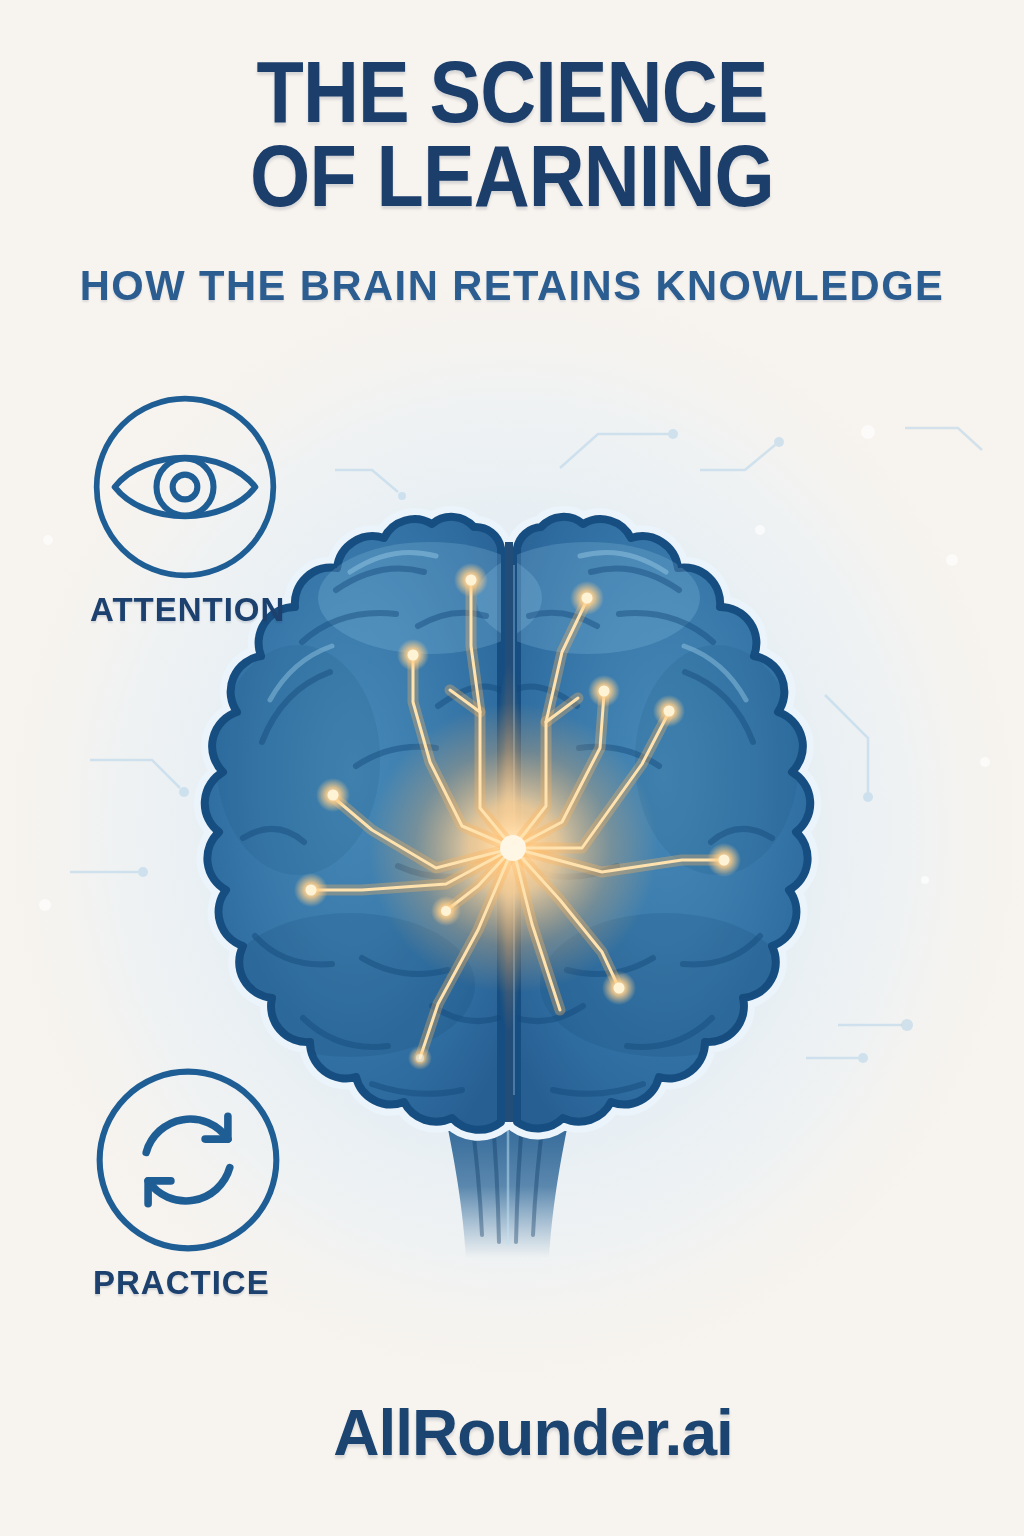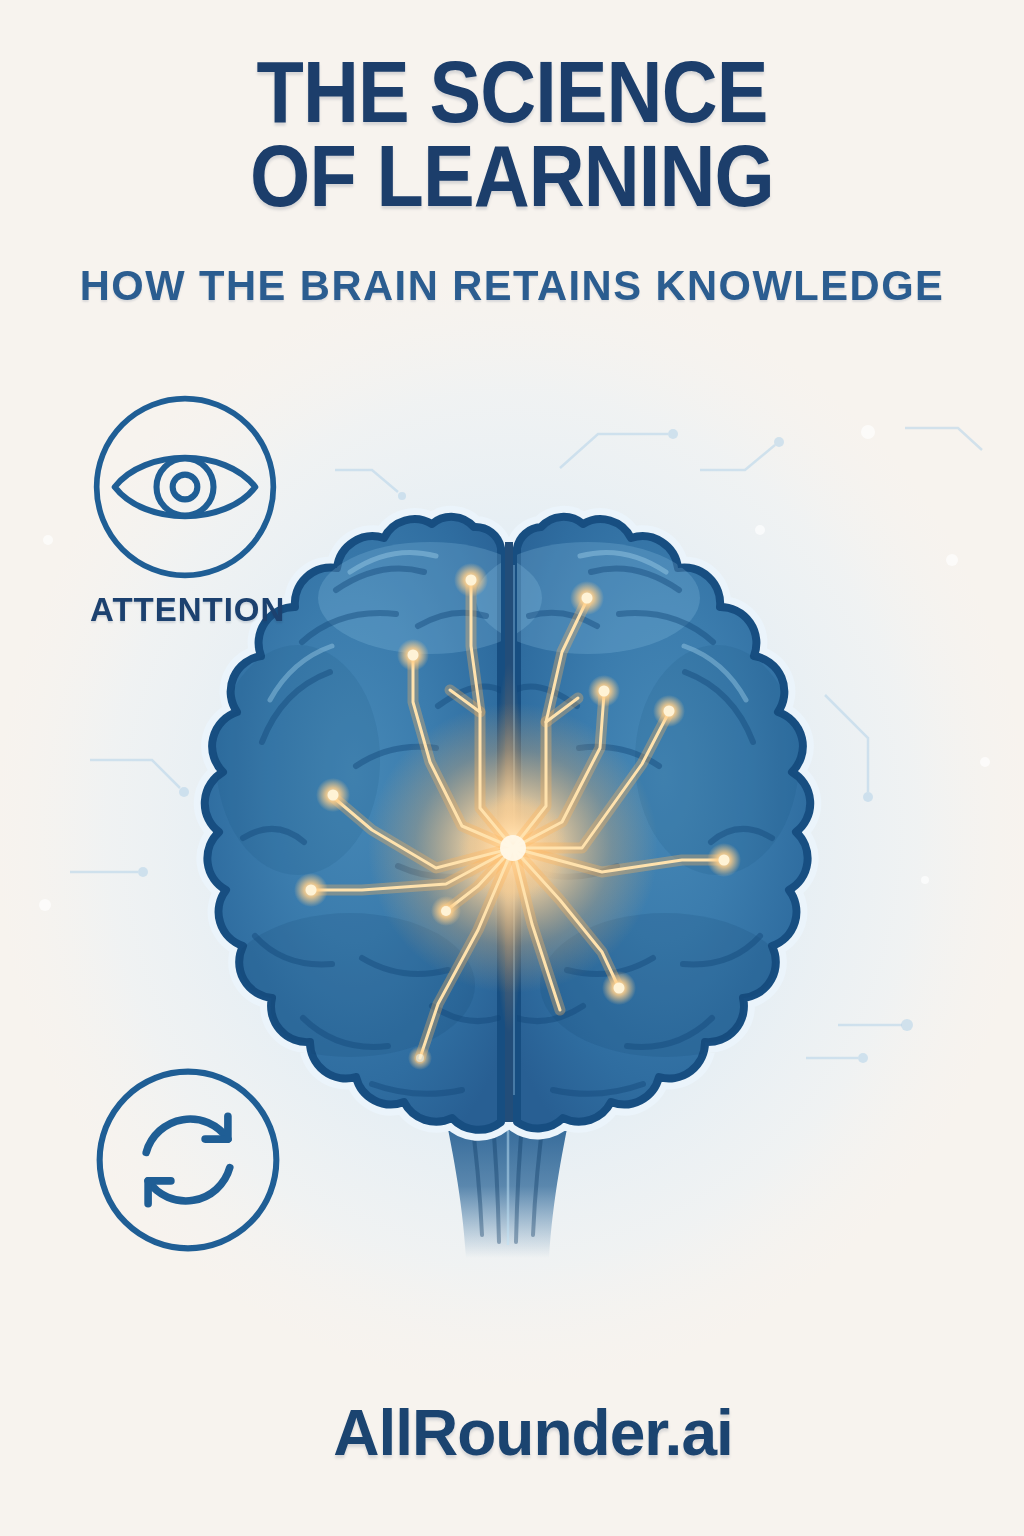--- a/index.html
+++ b/index.html
@@ -283,16 +283,17 @@
 
 
   <div class="feature" id="feature-practice">
     <svg viewBox="0 0 100 100">
       <circle class="icon-stroke" cx="50" cy="50" r="46.5" stroke-width="3.2"></circle>
       <path class="icon-stroke" stroke-width="4" d="M28 46 A24 24 0 0 1 71 39"></path>
       <path class="icon-stroke" stroke-width="4" d="M71 27 L71 39 L59 39"></path>
       <path class="icon-stroke" stroke-width="4" d="M72 54 A24 24 0 0 1 29 61"></path>
       <path class="icon-stroke" stroke-width="4" d="M29 73 L29 61 L41 61"></path>
     </svg>
+    <div class="label">PRACTICE</div>
   </div>
 
   <div class="brand">AllRounder.ai</div>
 </div>
 
 </body></html>

